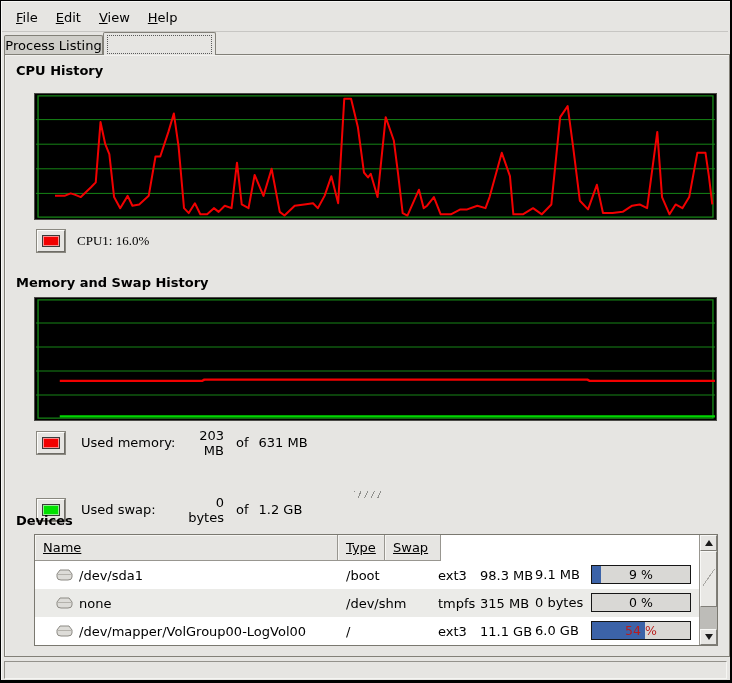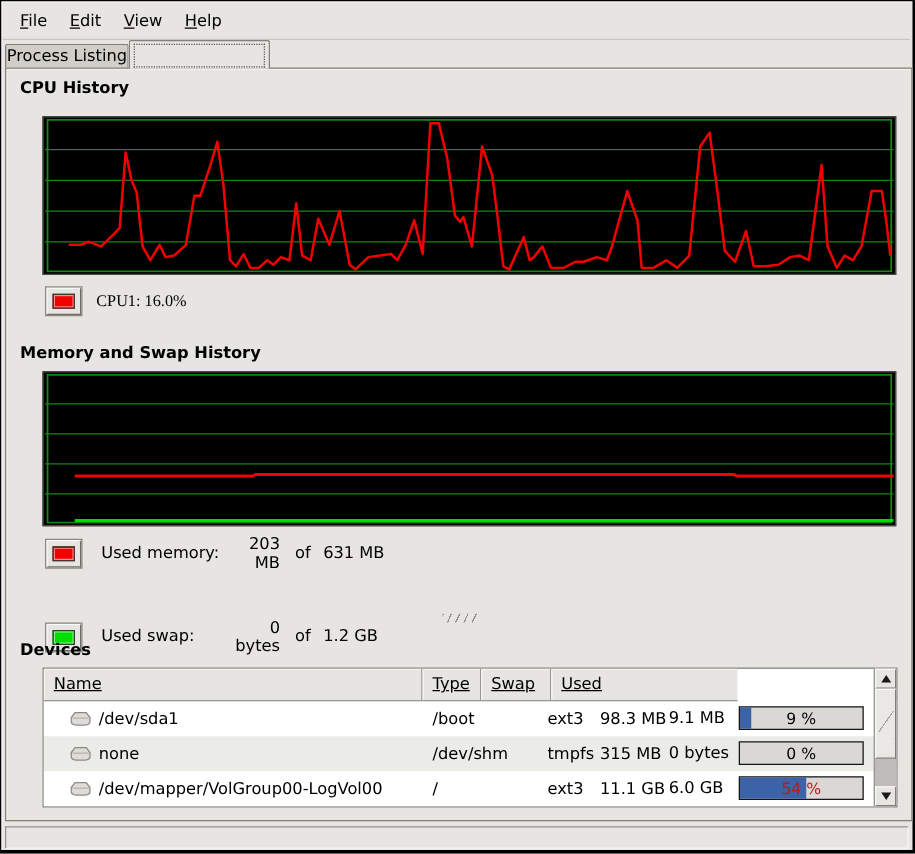--- a/index.html
+++ b/index.html
@@ -151,21 +151,20 @@
     </div>
 
     <div class="pane-grip"></div>
 
     <div class="section-title" style="top:458px;">Devices</div>
     <div class="table">
       <div class="thead">
         <div class="th col-name">Name</div>
         <div class="th col-type">Type</div>
         <div class="th col-total">Swap</div>
-        <div class="th col-used" style="width:149px;border-right:none;">Used</div>
       </div>
 
       <div class="tr">
         <div class="td col-name">
           <svg class="disk-icon" width="17" height="12" viewBox="0 0 17 12">
             <path d="M4 1 L13 1 L16 5 L16 8 Q16 11 12 11 L5 11 Q1 11 1 8 L1 5 Z" fill="#dddcd8" stroke="#8c8a84" stroke-width="1"></path>
             <path d="M2 5.5 L15 5.5" stroke="#b4b2ac" stroke-width="1" fill="none"></path>
           </svg>
           <span>/dev/sda1</span>
         </div>

